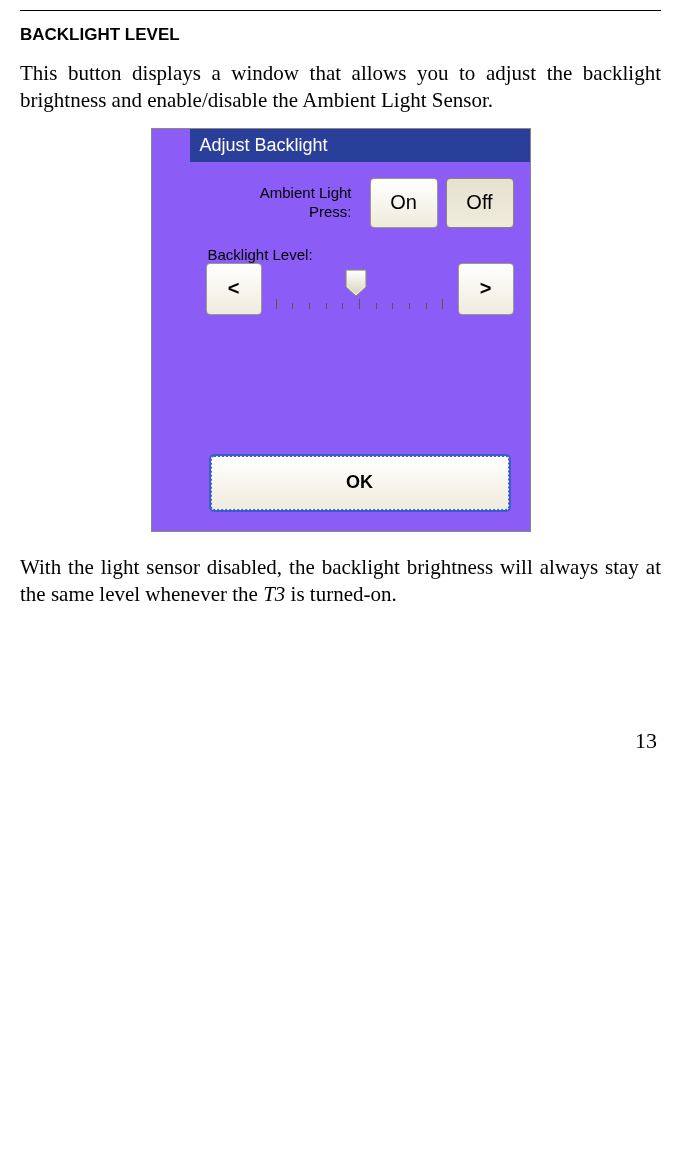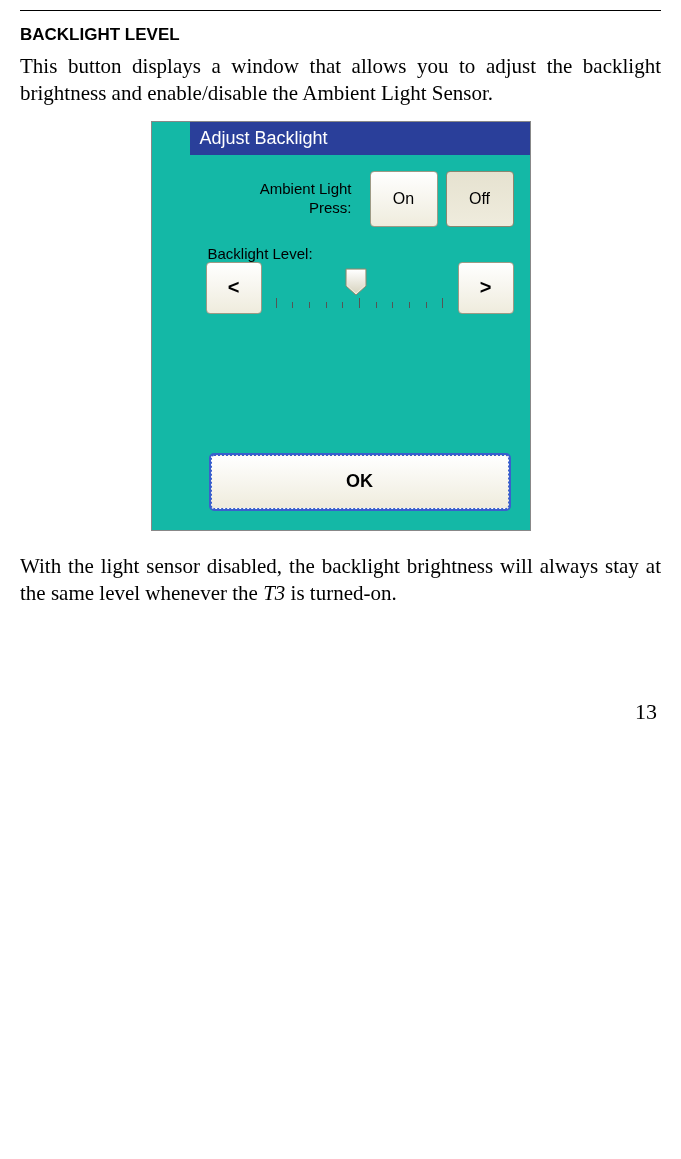--- a/index.html
+++ b/index.html
@@ -29,38 +29,38 @@
   .section-heading {
     font-family: Arial, Helvetica, sans-serif;
     font-weight: bold;
     font-size: 17px;
     margin-bottom: 6px;
   }
   .para {
     font-size: 21px;
     line-height: 1.28;
     text-align: justify;
-    margin: 8px 0 14px 0;
+    margin: 15px 0 14px 0;
   }
   .ok-word {
     font-variant: small-caps;
     font-size: 21px;
   }
   .italic {
     font-style: italic;
   }
   .figure-wrap {
     display: flex;
     justify-content: center;
     margin: 6px 0 22px 0;
   }
   .dialog {
     width: 340px;
     border: 1px solid #888;
-    background: #14b8a6;
+    background: #8b5cf6;
     padding-left: 38px;
   }
   .titlebar {
     background: #2a3f9a;
     color: #fff;
     font-family: Tahoma, Arial, sans-serif;
     font-size: 18px;
     padding: 6px 10px;
     font-weight: normal;
   }
@@ -76,29 +76,29 @@
     margin-bottom: 18px;
   }
   .als-label {
     text-align: right;
     line-height: 1.25;
     flex: 1;
     padding-right: 10px;
   }
   .btn {
     width: 68px;
-    height: 56px;
+    height: 50px;
     border: 1px solid #9d9a85;
     background: linear-gradient(to bottom, #ffffff, #efecdd);
     border-radius: 4px;
     display: flex;
     align-items: center;
     justify-content: center;
     font-family: Tahoma, Arial, sans-serif;
-    font-size: 16px;
+    font-size: 20px;
     color: #000;
     margin-left: 8px;
     box-sizing: border-box;
   }
   .btn.pressed {
     background: linear-gradient(to bottom, #e6e2d0, #efecdd);
     border: 1px solid #8a8770;
   }
   .bl-label {
     margin-bottom: 0;
@@ -172,21 +172,21 @@
     justify-content: center;
     font-family: Tahoma, Arial, sans-serif;
     font-size: 18px;
     font-weight: bold;
     color: #000;
   }
   .page-number {
     font-size: 22px;
     text-align: right;
     padding-right: 4px;
-    margin-top: 92px;
+    margin-top: 120px;
   }
 </style>
 </head>
 <body>
 
 <div class="page">
 
   <hr class="header-rule">
 
   <div class="section-heading">BACKLIGHT LEVEL</div>

